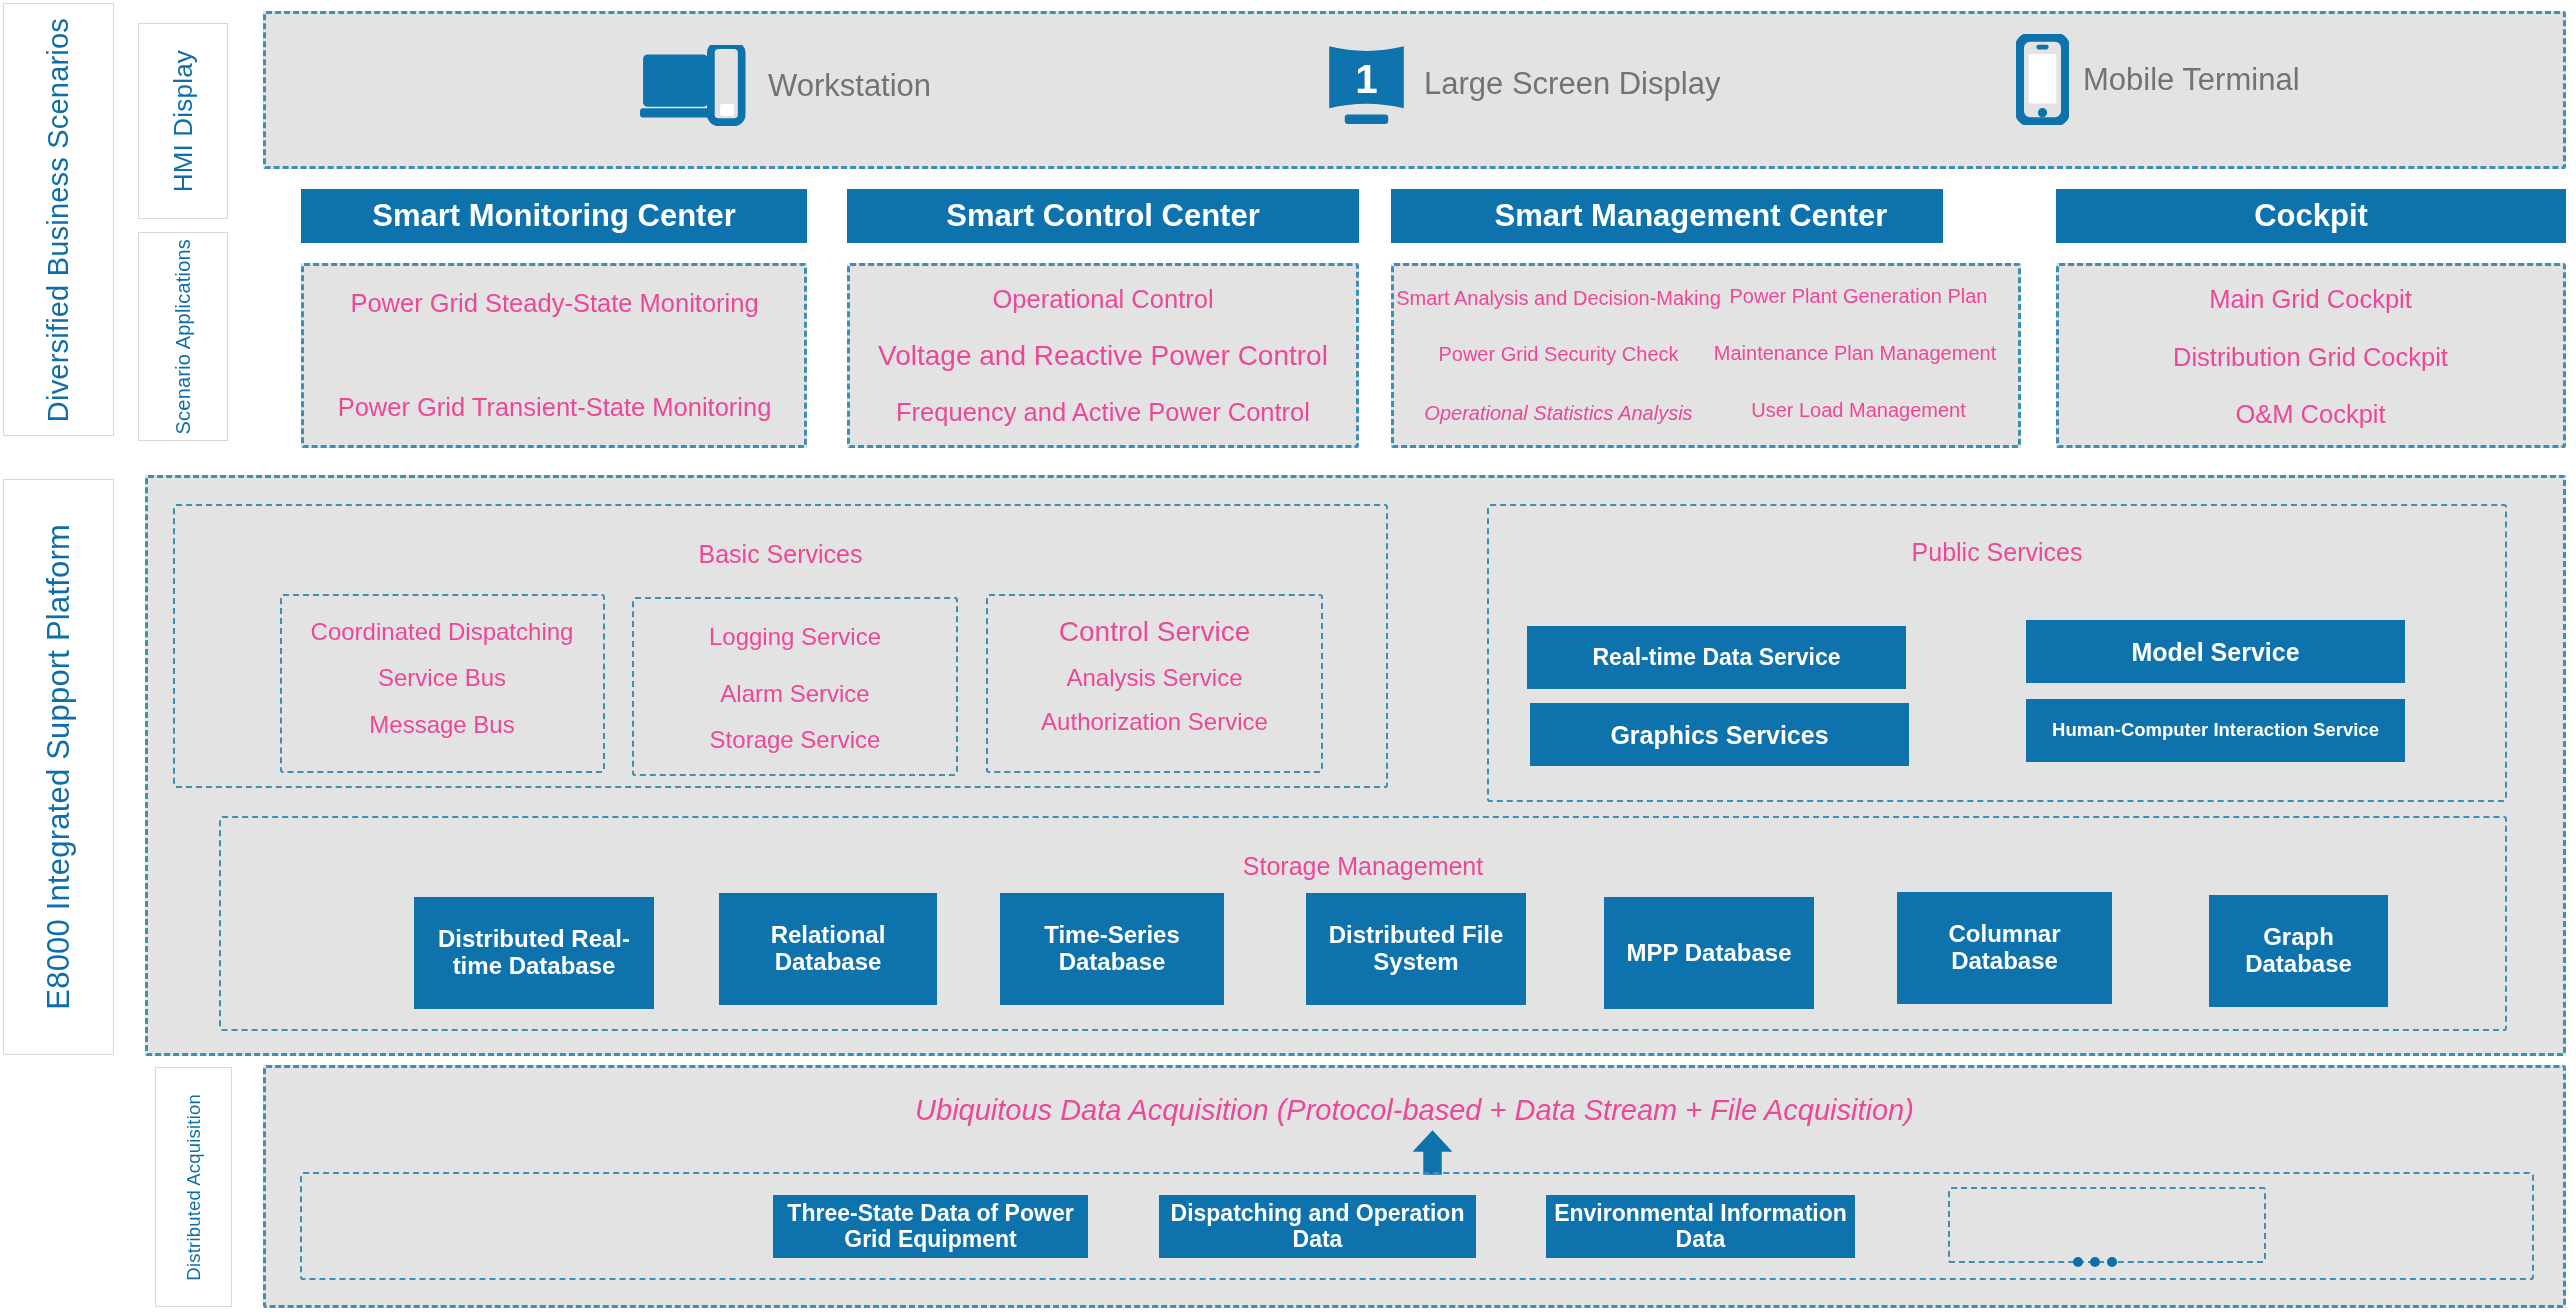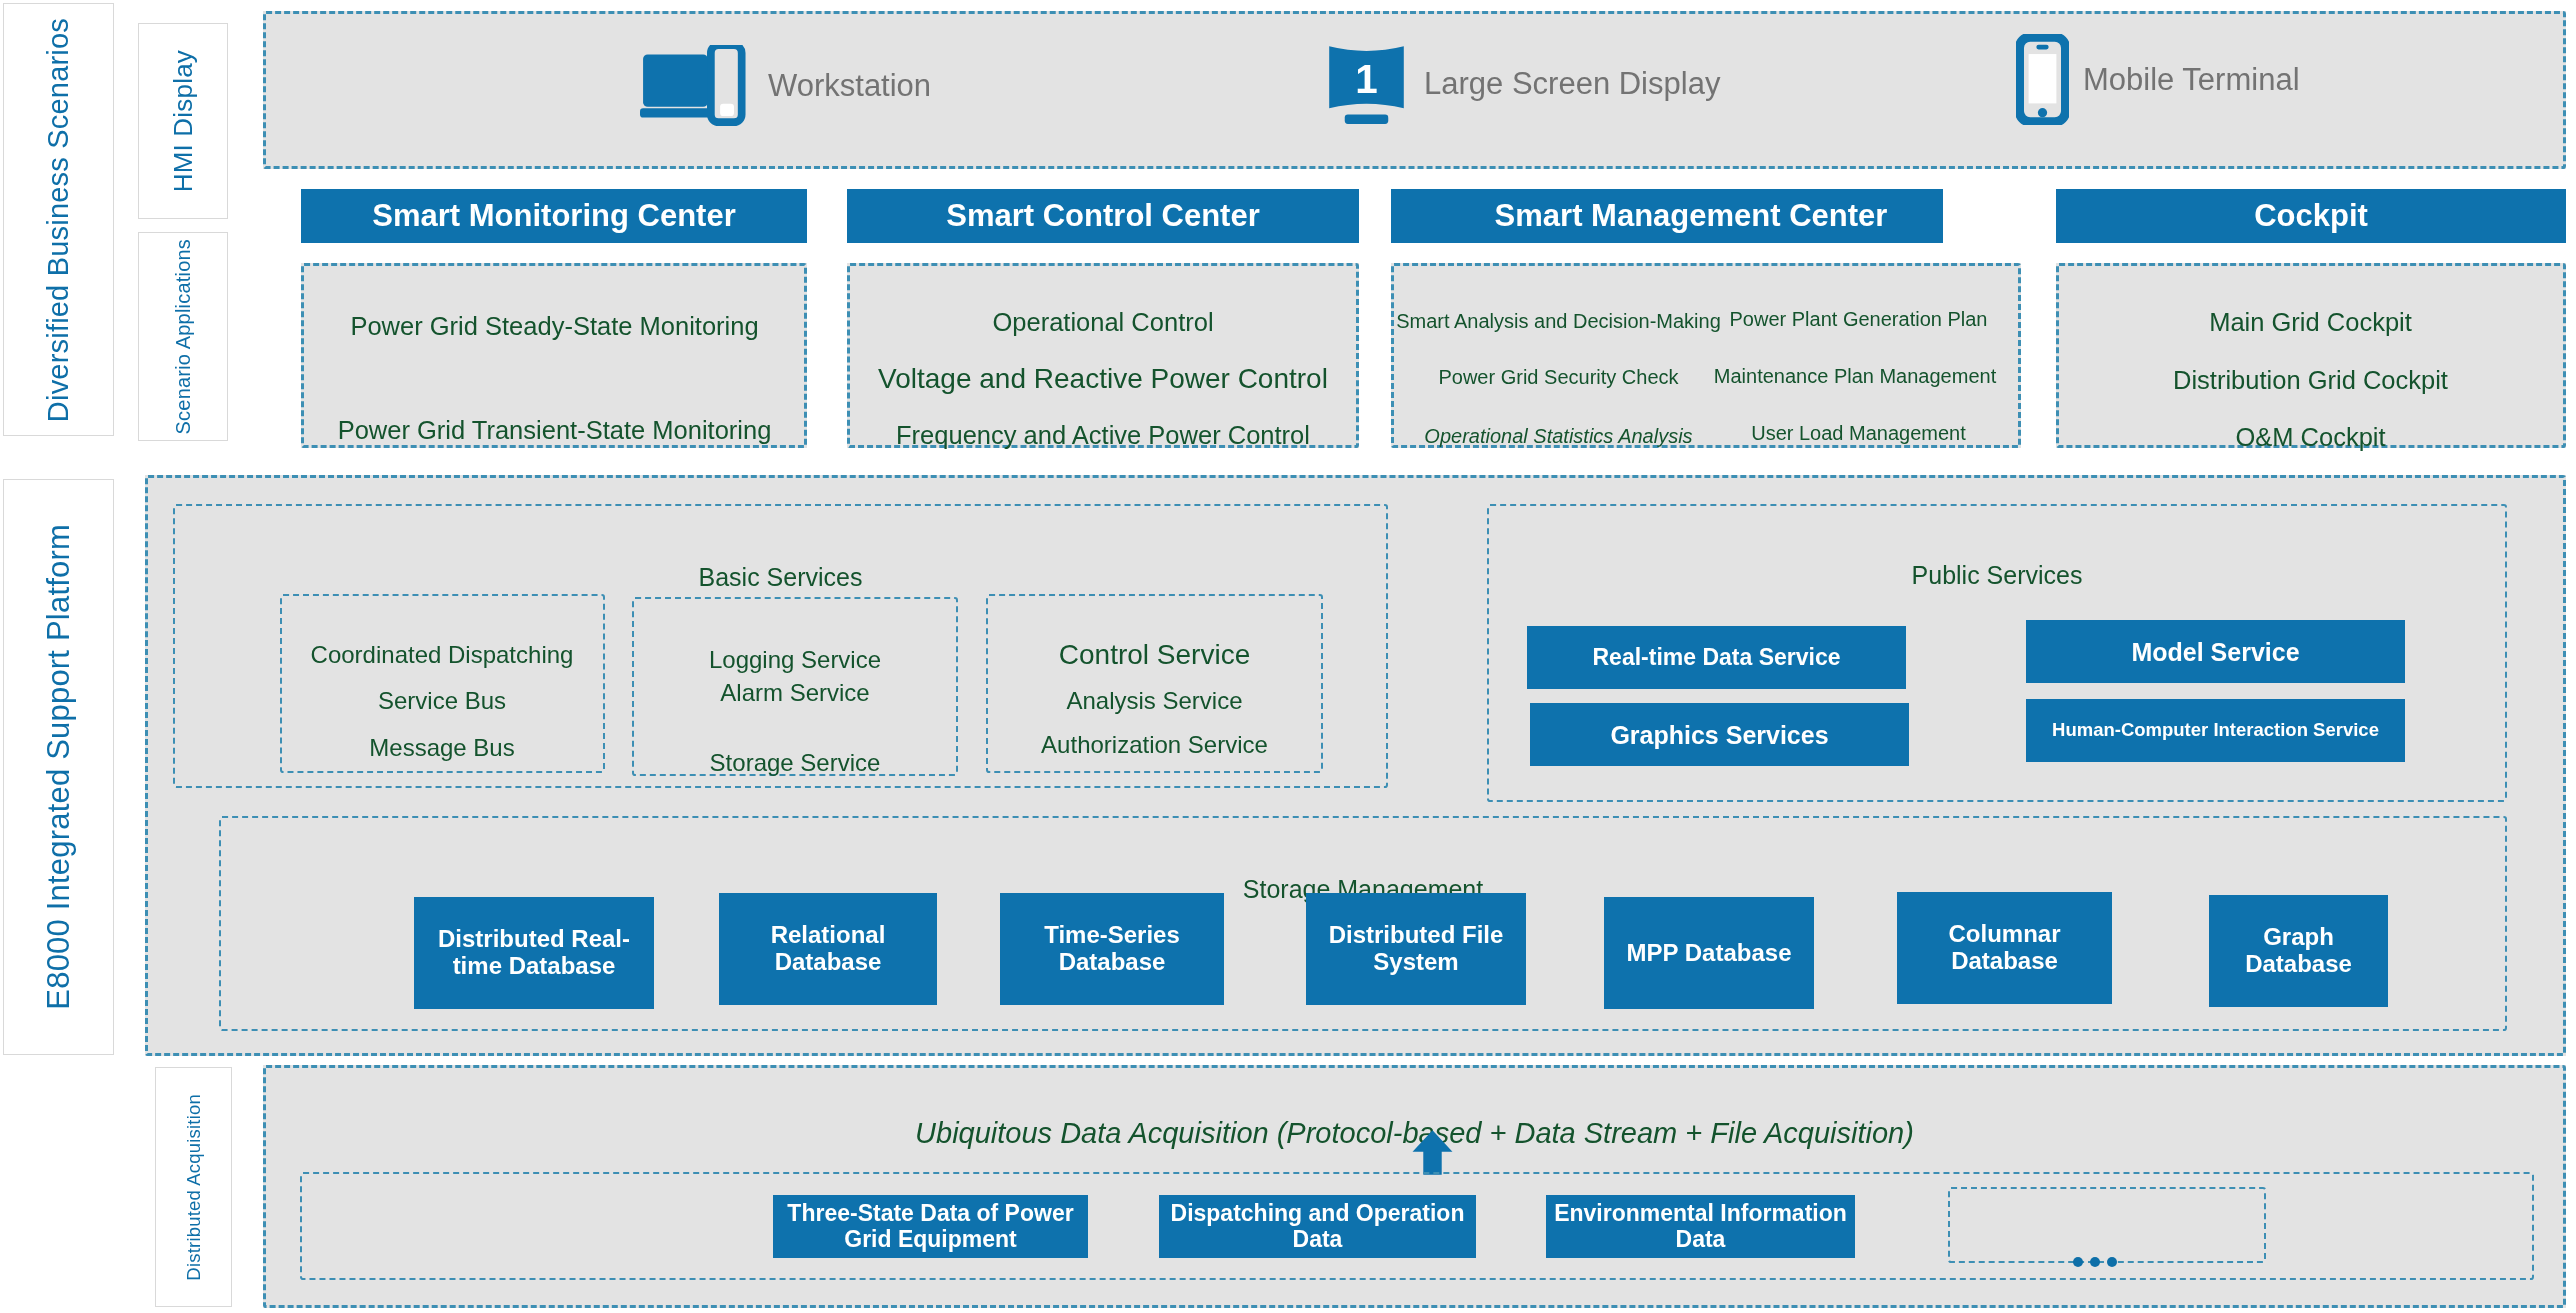--- a/index.html
+++ b/index.html
@@ -51,26 +51,25 @@
     color: #ffffff;
     display: flex; align-items: center; justify-content: center;
     font-weight: bold;
     text-align: center;
     line-height: 1.12;
   }
 
   
   .txt {
     position: absolute;
-    color: #14532d;
+    color: #ec4899;
     display: flex; align-items: center; justify-content: center;
     text-align: right;
     line-height: 1.15;
     white-space: pre-line;
-    margin-top: 23px;
   }
 
   
   .device-row { position: absolute; display: flex; align-items: center; }
   .device-label {
     color: #737373;
     font-size: 31px;
     white-space: nowrap;
     margin-left: 14px;
   }
@@ -190,21 +189,21 @@
   <div class="dash dash-thin" style="left:173px; top:504px; width:1215px; height:284px;"></div>
   <div class="txt" style="left:173px; top:538px; width:1215px; height:32px; font-size:25px;">Basic Services</div>
 
   <div class="dash dash-thin" style="left:280px; top:594px; width:325px; height:179px;"></div>
   <div class="txt" style="left:283px; top:617px; width:318px; height:29px; font-size:24px;">Coordinated Dispatching</div>
   <div class="txt" style="left:283px; top:663px; width:318px; height:29px; font-size:24px;">Service Bus</div>
   <div class="txt" style="left:283px; top:710px; width:318px; height:29px; font-size:24px;">Message Bus</div>
 
   <div class="dash dash-thin" style="left:632px; top:597px; width:326px; height:179px;"></div>
   <div class="txt" style="left:635px; top:622px; width:320px; height:29px; font-size:24px;">Logging Service</div>
-  <div class="txt" style="left:635px; top:655px; width:320px; height:29px; font-size:24px;">Alarm Service</div>
+  <div class="txt" style="left:635px; top:679px; width:320px; height:29px; font-size:24px;">Alarm Service</div>
   <div class="txt" style="left:635px; top:725px; width:320px; height:29px; font-size:24px;">Storage Service</div>
 
   <div class="dash dash-thin" style="left:986px; top:594px; width:337px; height:179px;"></div>
   <div class="txt" style="left:989px; top:618px; width:331px; height:29px; font-size:28px;">Control Service</div>
   <div class="txt" style="left:989px; top:663px; width:331px; height:29px; font-size:24px;">Analysis Service</div>
   <div class="txt" style="left:989px; top:707px; width:331px; height:29px; font-size:24px;">Authorization Service</div>
 
   <div class="dash dash-thin" style="left:1487px; top:504px; width:1020px; height:298px;"></div>
   <div class="txt" style="left:1487px; top:536px; width:1020px; height:32px; font-size:25px;">Public Services</div>
 

